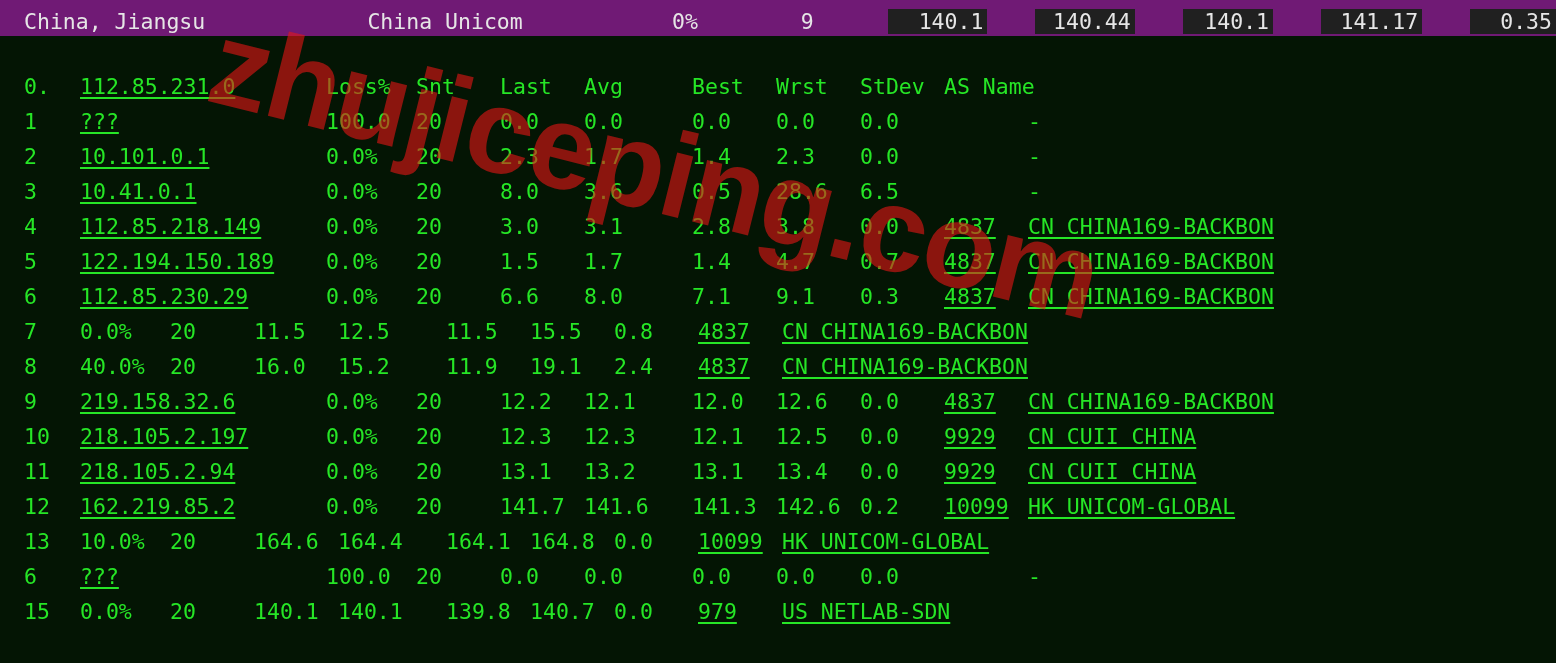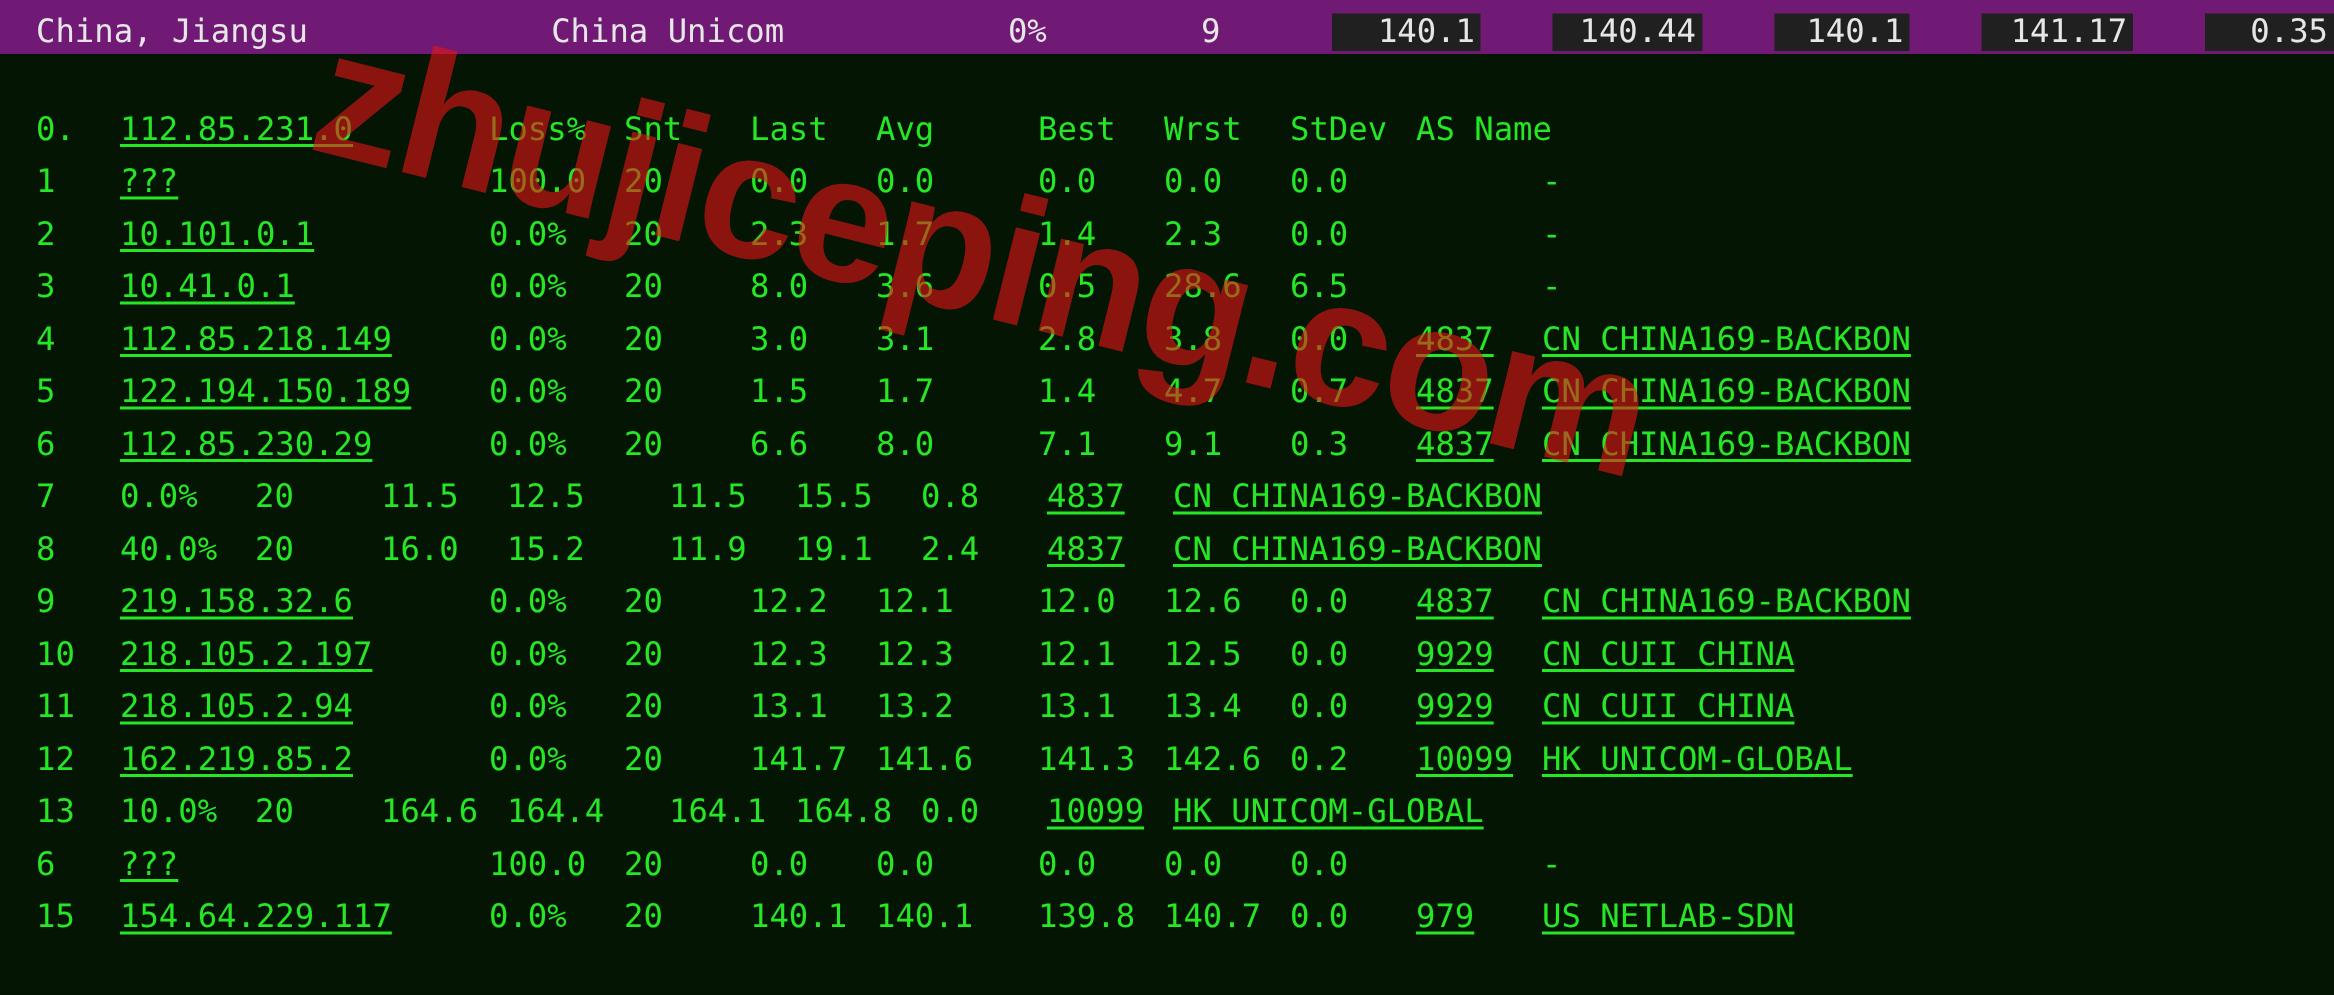--- a/index.html
+++ b/index.html
@@ -242,21 +242,20 @@
           <span class="last">0.0</span>
           <span class="avg">0.0</span>
           <span class="best">0.0</span>
           <span class="wrst">0.0</span>
           <span class="stdev">0.0</span>
           <span class="as"></span>
           <span class="asname">-</span>
         </div>
         <div class="row">
           <span class="hop">15</span>
-          <span class="host"><span>154.64.229.117</span></span>
           <span class="loss">0.0%</span>
           <span class="snt">20</span>
           <span class="last">140.1</span>
           <span class="avg">140.1</span>
           <span class="best">139.8</span>
           <span class="wrst">140.7</span>
           <span class="stdev">0.0</span>
           <span class="as"><span>979</span></span>
           <span class="asname"><span>US NETLAB-SDN</span></span>
         </div>

